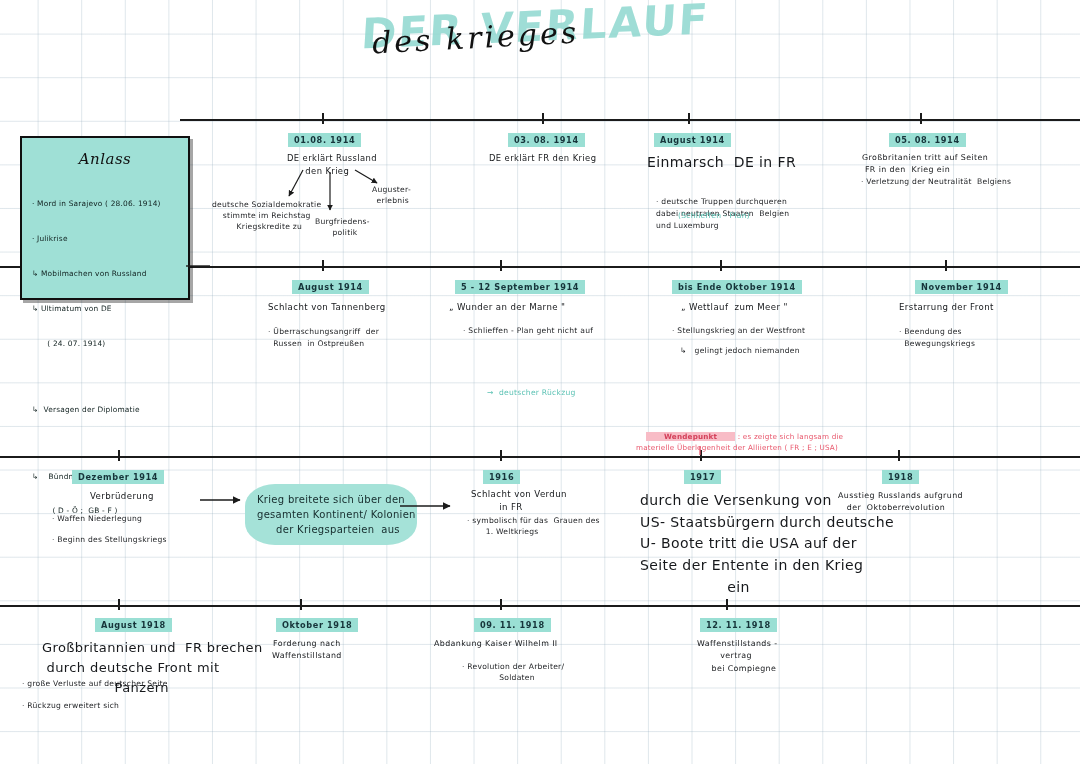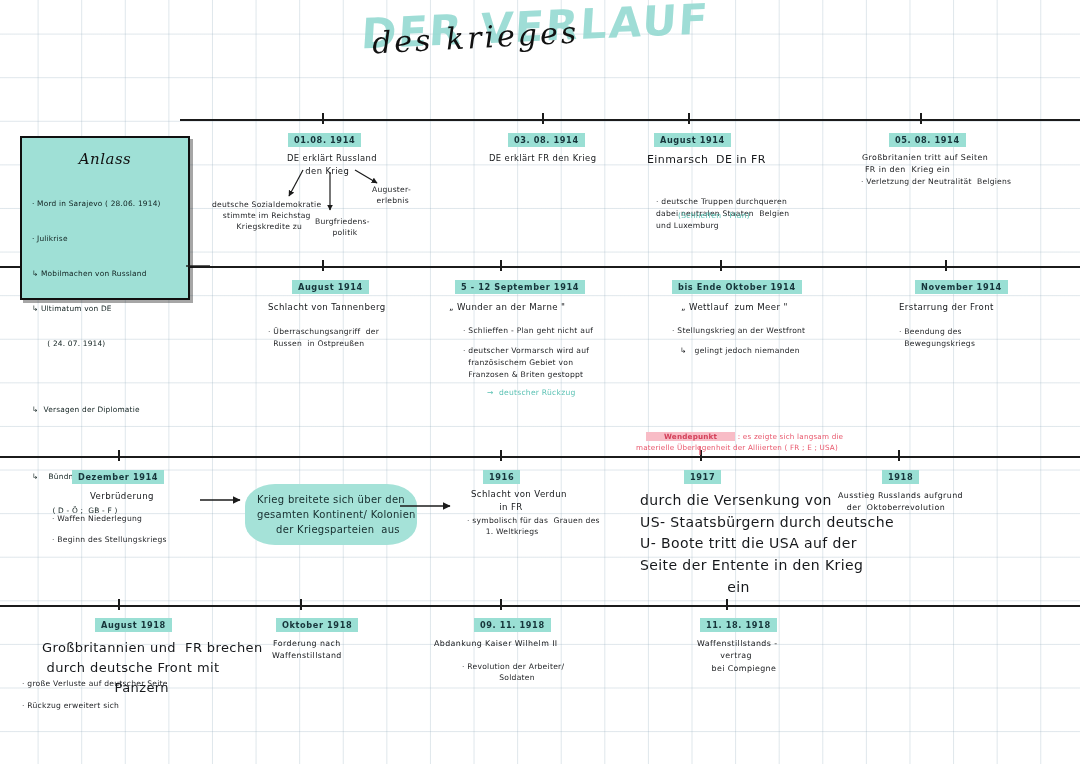--- a/index.html
+++ b/index.html
@@ -169,42 +169,39 @@
   Kriegskredite zu</div>
   <div class="hand" style="position:absolute;left:315px;top:216px;white-space:pre;text-align:center;">Burgfriedens-
   politik</div>
   <div class="hand" style="position:absolute;left:372px;top:184px;white-space:pre;text-align:center;">Auguster-
  erlebnis</div>
 
   <div class="date-chip" style="left:508px;top:133px;">03. 08. 1914</div>
   <div class="head hand" style="left:489px;top:152px;font-size:8.4px;">DE erklärt FR den Krieg</div>
 
   <div class="date-chip" style="left:654px;top:133px;">August 1914</div>
-  <div class="head hand" style="left:647px;top:152px;font-size:11px;">Einmarsch  DE in FR</div>
+  <div class="head hand" style="left:647px;top:152px;font-size:14px;">Einmarsch  DE in FR</div>
   <div class="hand" style="position:absolute;left:656px;top:176px;white-space:pre;line-height:1.55;margin-top:20px;">· deutsche Truppen durchqueren
 dabei neutralen Staaten  Belgien
 und Luxemburg</div>
   <div class="hand teal" style="position:absolute;left:678px;top:210px;white-space:pre;">(Schlieffen - Plan)</div>
 
   <div class="date-chip" style="left:889px;top:133px;">05. 08. 1914</div>
   <div class="head hand" style="left:862px;top:152px;font-size:7.9px;line-height:1.5;">Großbritanien tritt auf Seiten
  FR in den  Krieg ein</div>
   <div class="hand" style="position:absolute;left:861px;top:176px;white-space:pre;">· Verletzung der Neutralität  Belgiens</div>
 
   <div class="date-chip" style="left:292px;top:280px;">August 1914</div>
   <div class="head hand" style="left:268px;top:301px;font-size:8.6px;">Schlacht von Tannenberg</div>
   <div class="hand" style="position:absolute;left:268px;top:326px;white-space:pre;line-height:1.55;">· Überraschungsangriff  der
   Russen  in Ostpreußen</div>
 
   <div class="date-chip" style="left:455px;top:280px;">5  -  12  September 1914</div>
   <div class="head hand" style="left:449px;top:301px;font-size:8.6px;">„ Wunder an der Marne "</div>
   <div class="hand" style="position:absolute;left:463px;top:325px;white-space:pre;">· Schlieffen - Plan geht nicht auf</div>
-  <div class="hand" style="position:absolute;left:463px;top:345px;white-space:pre;line-height:1.55;">· deutscher Vormarsch wird auf
-  französischem Gebiet von
-  Franzosen &amp; Briten gestoppt</div>
   <div class="hand teal" style="position:absolute;left:487px;top:387px;white-space:pre;">→  deutscher Rückzug</div>
 
   <div class="date-chip" style="left:672px;top:280px;">bis Ende Oktober 1914</div>
   <div class="head hand" style="left:681px;top:301px;font-size:8.6px;">„ Wettlauf  zum Meer "</div>
   <div class="hand" style="position:absolute;left:672px;top:325px;white-space:pre;">· Stellungskrieg an der Westfront</div>
   <div class="hand" style="position:absolute;left:672px;top:345px;white-space:pre;">   ↳   gelingt jedoch niemanden</div>
 
   <div class="date-chip" style="left:915px;top:280px;">November 1914</div>
   <div class="head hand" style="left:899px;top:301px;font-size:8.6px;">Erstarrung der Front</div>
   <div class="hand" style="position:absolute;left:899px;top:326px;white-space:pre;line-height:1.55;">· Beendung des
@@ -250,21 +247,21 @@
 
   <div class="date-chip" style="left:276px;top:618px;">Oktober 1918</div>
   <div class="head hand" style="left:272px;top:638px;font-size:7.9px;line-height:1.55;text-align:center;">Forderung nach
 Waffenstillstand</div>
 
   <div class="date-chip" style="left:474px;top:618px;">09. 11. 1918</div>
   <div class="head hand" style="left:434px;top:638px;font-size:7.9px;">Abdankung Kaiser Wilhelm II</div>
   <div class="hand" style="position:absolute;left:462px;top:661px;white-space:pre;line-height:1.5;">· Revolution der Arbeiter/
               Soldaten</div>
 
-  <div class="date-chip" style="left:700px;top:618px;">11. 18. 1918</div>
+  <div class="date-chip" style="left:700px;top:618px;">12. 11. 1918</div>
   <div class="head hand" style="left:697px;top:638px;font-size:7.9px;line-height:1.55;">Waffenstillstands -
         vertrag
      bei Compiegne</div>
 
   <svg class="ov" viewBox="0 0 1080 764">
     <defs>
       <marker id="ah" markerWidth="7" markerHeight="7" refX="5.5" refY="3" orient="auto">
         <path d="M0,0 L6,3 L0,6 z" fill="#1b1b1b"></path>
       </marker>
       <marker id="ahs" markerWidth="6" markerHeight="6" refX="4.5" refY="2.5" orient="auto">

